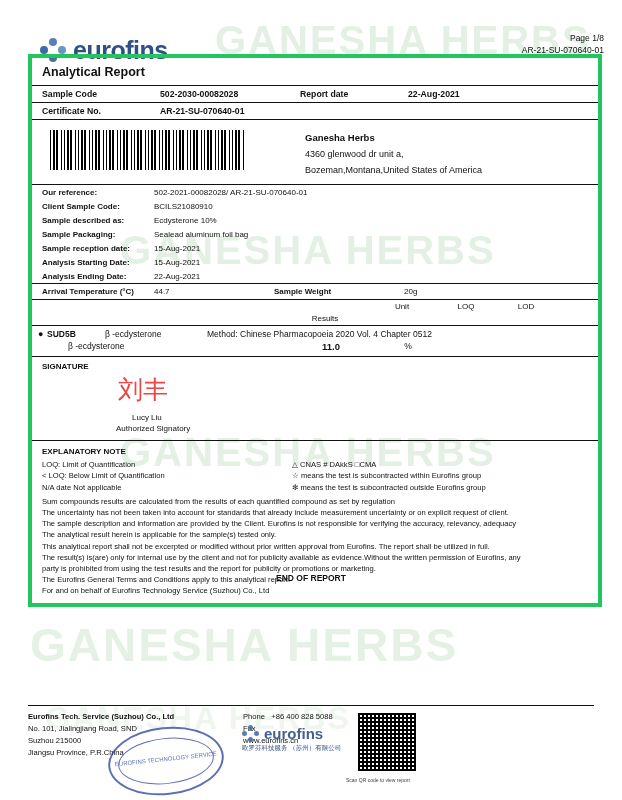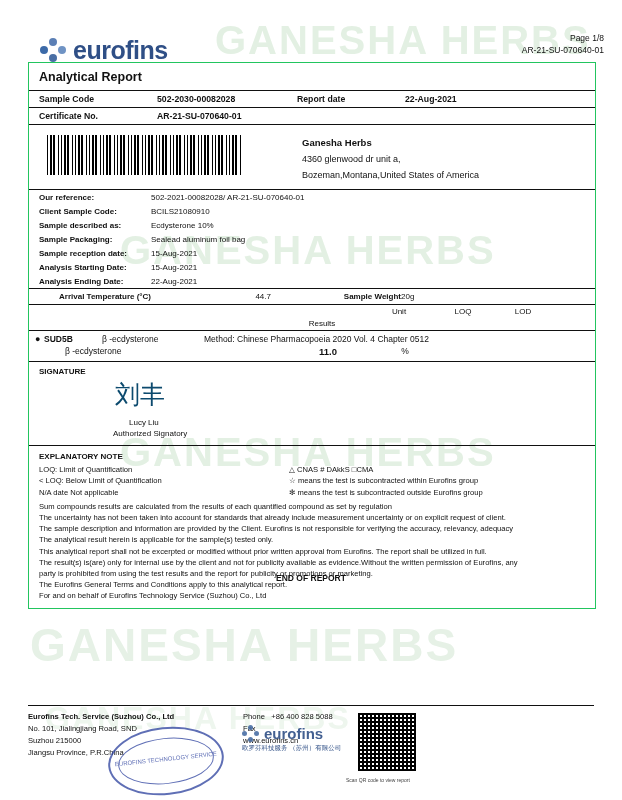--- a/index.html
+++ b/index.html
@@ -36,42 +36,42 @@
   .logo-dots{width:26px;height:26px;position:relative;}
   .logo-dots span{position:absolute;width:8px;height:8px;border-radius:50%;background:#4a6fa5;}
   .logo-dots span.d1{left:9px;top:0px;background:#5b7fb5;}
   .logo-dots span.d2{left:0px;top:8px;background:#3c6aa8;}
   .logo-dots span.d3{left:18px;top:8px;background:#6f93c4;}
   .logo-dots span.d4{left:9px;top:16px;background:#4a6fa5;}
   .logo-text{font-size:25px;font-weight:bold;color:#2f4f86;letter-spacing:-0.5px;}
   .pagebox{position:absolute;right:18px;top:14px;text-align:right;font-size:8.5px;line-height:12px;color:#111;}
 
   
-  .frame{position:absolute;left:28px;top:62px;width:566px;border:1px solid #22c55e;}
+  .frame{position:absolute;left:28px;top:54px;width:566px;border:4px solid #22c55e;}
   .title{font-size:12.5px;font-weight:bold;padding:7px 10px 6px 10px;}
   .hr{border-top:1px solid #111;height:0;}
 
   .row{display:flex;align-items:center;font-size:8.7px;padding:3px 0 3px 10px;}
   .row .lbl{font-weight:bold;width:118px;}
   .row .val{font-weight:bold;}
   .row .lbl2{font-weight:bold;width:108px;}
 
   
   .bcblock{display:flex;padding:10px 10px 6px 10px;}
   .bc{width:195px;height:40px;margin-left:8px;
       background:repeating-linear-gradient(to right,#000 0 1px,#fff 1px 3px,#000 3px 5px,#fff 5px 6px,#000 6px 8px,#fff 8px 11px,#000 11px 12px,#fff 12px 14px);}
   .addr{margin-left:60px;font-size:9px;line-height:16px;}
   .addr .nm{font-weight:bold;font-size:9.5px;}
 
   
   .reftab{font-size:8px;line-height:11px;}
   .reftab .r{display:flex;padding:1.5px 0 1.5px 10px;}
   .reftab .r .k{width:112px;font-weight:bold;}
   .reftab .r .v{}
-  .arr{display:flex;font-size:8px;padding:3px 0 3px 10px;font-weight:bold;text-align:right;}
+  .arr{display:flex;font-size:8px;padding:3px 0 3px 10px;font-weight:bold;}
   .arr .k{width:112px;}
   .arr .v{width:120px;font-weight:normal;}
   .arr .k2{width:130px;}
   .arr .v2{font-weight:normal;}
 
   
   .resh{display:flex;font-size:8px;padding:2px 0;}
   .resh .c1{width:250px;}
   .resh .c2{width:86px;text-align:center;margin-top:12px;}
   .resh .c3{width:68px;text-align:center;}
@@ -85,21 +85,21 @@
   .resrow .meth{flex:1;padding-left:24px;}
   .resrow2{display:flex;font-size:8.5px;padding:1px 0 4px 6px;}
   .resrow2 .pad{width:30px;}
   .resrow2 .sub{width:220px;}
   .resrow2 .val{width:86px;text-align:center;font-weight:bold;font-size:9.5px;}
   .resrow2 .unit{width:68px;text-align:center;}
 
   
   .sig{padding:5px 10px 4px 10px;height:74px;position:relative;}
   .sig .t{font-size:8px;font-weight:bold;}
-  .sigimg{position:absolute;left:86px;top:16px;font-size:25px;color:#0c4a6e;font-family:"DejaVu Sans",sans-serif;}
+  .sigimg{position:absolute;left:86px;top:16px;font-size:25px;color:#ef4444;font-family:"DejaVu Sans",sans-serif;}
   .signame{position:absolute;left:100px;top:56px;font-size:8px;}
   .sigrole{position:absolute;left:84px;top:67px;font-size:8px;}
 
   
   .exp{padding:5px 10px 6px 10px;font-size:7.6px;line-height:11.2px;}
   .exp .t{font-weight:bold;font-size:8px;margin-bottom:2px;}
   .exp .two{display:flex;}
   .exp .two .l{width:250px;}
   .exp .two .r{flex:1;}
   .exp p{margin:0;}

